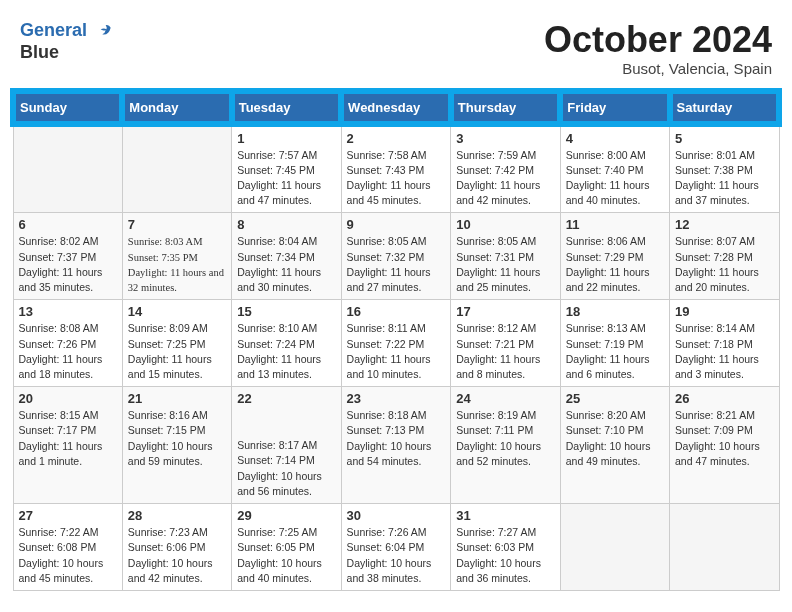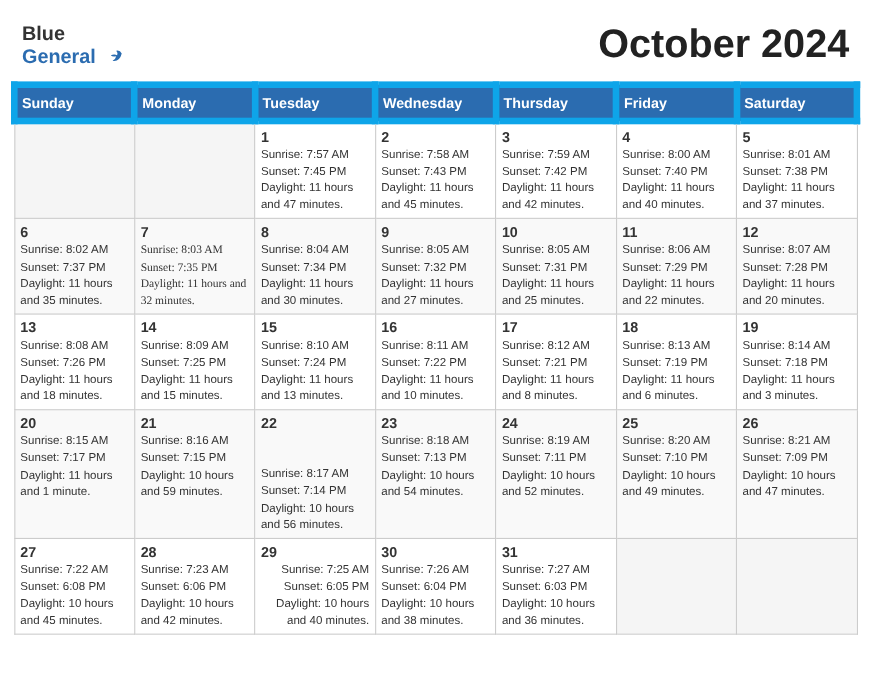--- a/index.html
+++ b/index.html
@@ -82,33 +82,34 @@
     .calendar tbody tr td {
       height: 82px;
     }
   </style>
 </head>
 <body>
 
 <div class="header">
   <div class="logo">
     <div>
-      <div style="font-size:18px;font-weight:bold;color:#333;">Blue</div>
       <div style="display:flex;align-items:center;">
         <div style="font-size:18px;font-weight:bold;color:#333;line-height:1.2;">
           <span style="color:#2b6cb0;">General</span>
           <svg class="logo-icon" viewBox="0 0 24 24" style="display:inline-block;vertical-align:middle;width:20px;height:20px;">
             <path d="M20 8 Q18 4 14 5 Q16 7 15 10 Q12 8 8 10 Q10 12 14 11 Q13 15 10 16 Q14 17 17 14 Q19 12 20 8Z" fill="#2b6cb0"></path>
           </svg>
         </div>
       </div>
+      <div style="font-size:18px;font-weight:bold;color:#333;">Blue</div>
     </div>
   </div>
   <div class="title-block">
     <div class="month-title">October 2024</div>
+    <div class="location">Busot, Valencia, Spain</div>
   </div>
 </div>
 
 <table class="calendar">
   <thead>
     <tr id="weekday-header">
     <th>Sunday</th>
         <th>Monday</th>
         <th>Tuesday</th>
         <th>Wednesday</th>
@@ -292,21 +293,21 @@
 Daylight: 10 hours and 45 minutes.</div>
         </td>
         <td>
           <span class="day-num">28</span>
           <div class="day-info" style="white-space: pre-line;">Sunrise: 7:23 AM
 Sunset: 6:06 PM
 Daylight: 10 hours and 42 minutes.</div>
         </td>
         <td>
           <span class="day-num">29</span>
-          <div class="day-info" style="white-space: pre-line; text-align: right;">Sunrise: 7:25 AM
+          <div class="day-info" style="white-space: pre-line;">Sunrise: 7:25 AM
 Sunset: 6:05 PM
 Daylight: 10 hours and 40 minutes.</div>
         </td>
         <td>
           <span class="day-num">30</span>
           <div class="day-info" style="white-space: pre-line;">Sunrise: 7:26 AM
 Sunset: 6:04 PM
 Daylight: 10 hours and 38 minutes.</div>
         </td>
         <td>

